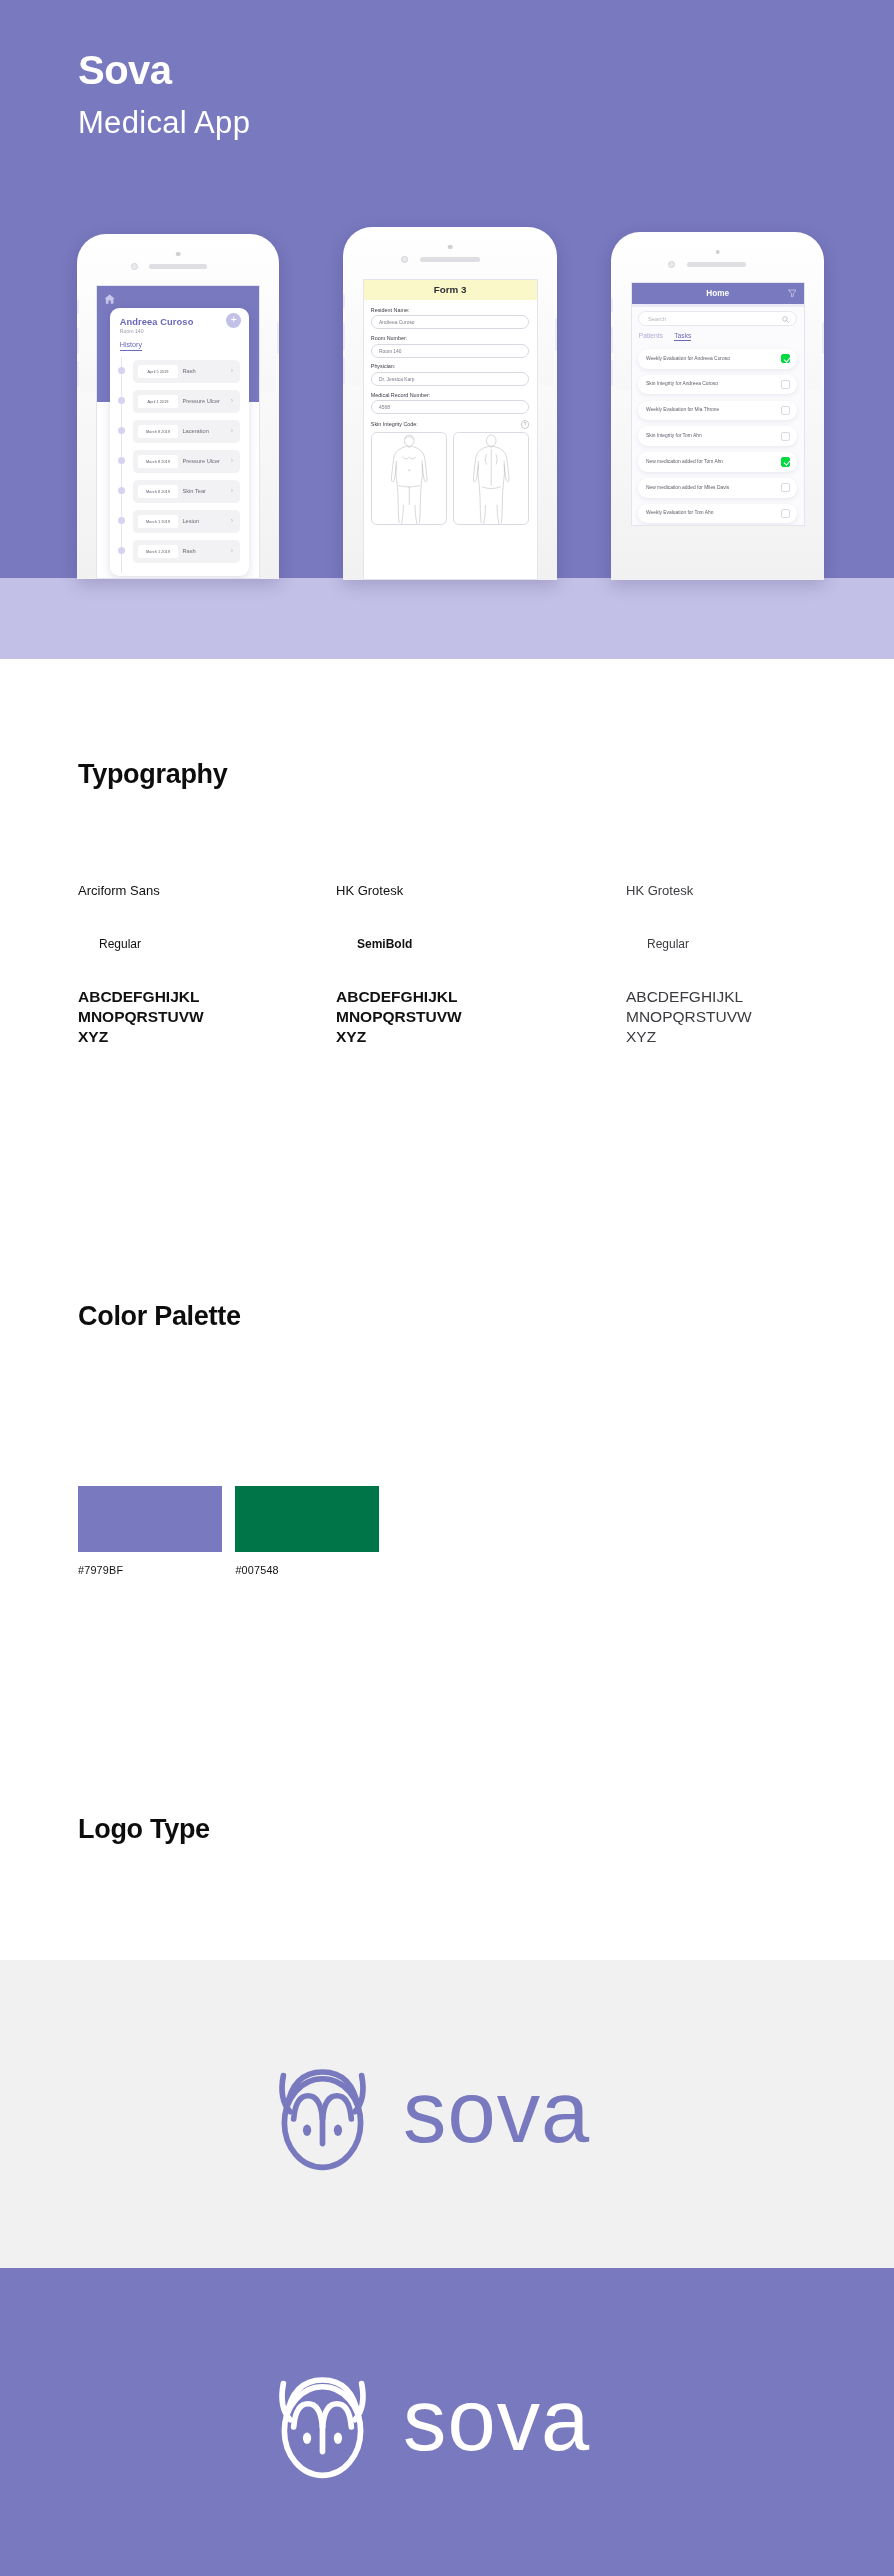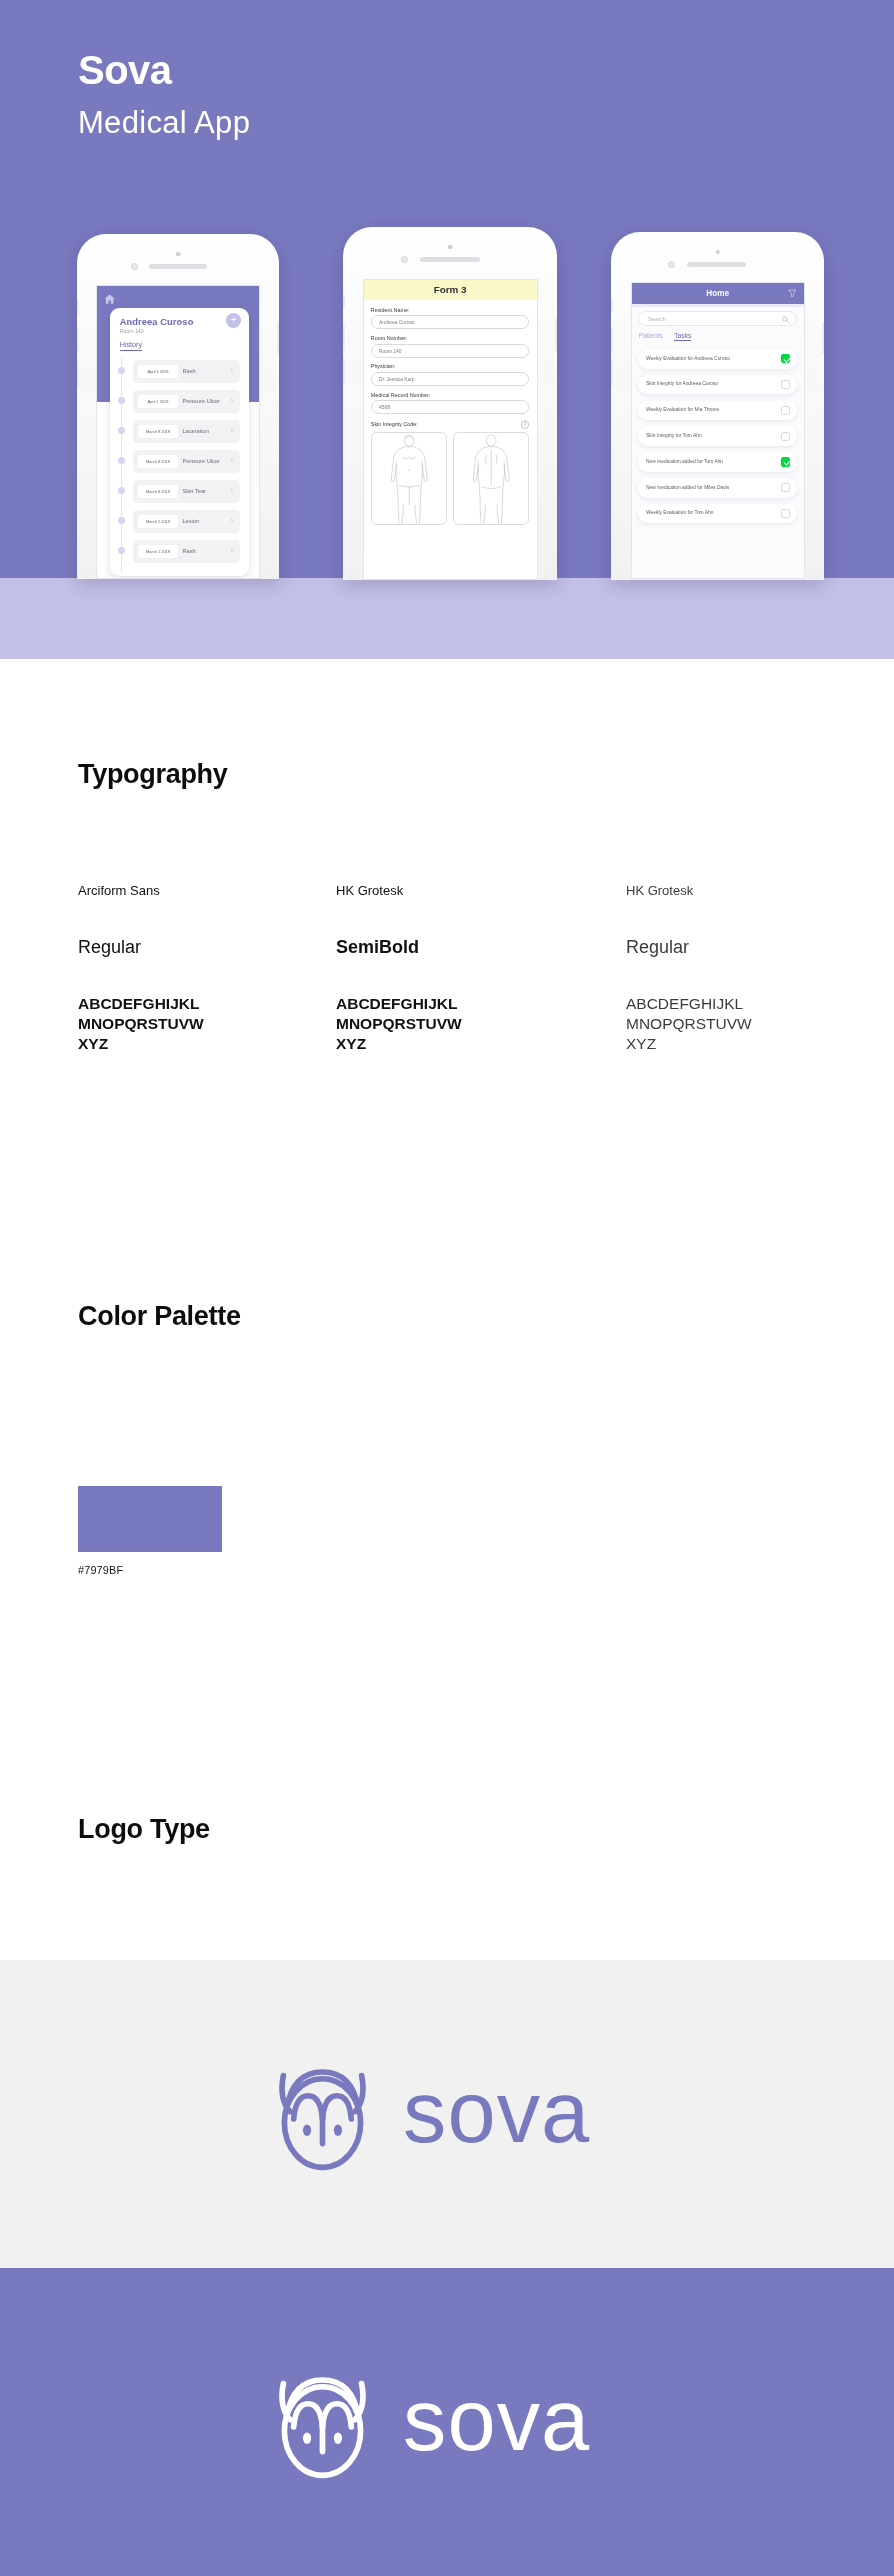--- a/index.html
+++ b/index.html
@@ -162,21 +162,21 @@
   .p2-skin-row { display:flex; align-items:center; justify-content:space-between; }
   .p2-help {
     width:8.8px; height:8.8px; border-radius:50%; border:0.5px solid #c9c9d3;
     font-size:4.6px; color:#9a9aa5; text-align:center; line-height:7.7px;
   }
   .p2-bodies { display:flex; gap:5.7px; margin-top:3.6px; }
   .p2-bodybox { flex:1; height:93px; border:0.5px solid #dadae2; border-radius:5.7px; overflow:hidden; position:relative; background:#fff;}
 
   
   #phone3 { left: 611px; top: 232px; width: 213px; height: 348px; }
-  #p3screen { left: 19.6px; top: 50px; width: 174px; height: 297px; background:#fbfbfd; }
+  #p3screen { left: 19.6px; top: 50px; width: 174px; height: 244px; background:#fbfbfd; }
   .p3-header { position:absolute; left:0; top:0; width:100%; height:21px; background:#7979BF; }
   .p3-header-t { width:100%; text-align:center; line-height:21px; font-size:8.2px; font-weight:bold; color:#ffffff;}
   .p3-filter { position:absolute; right:7.2px; top:6.2px; width:8.8px; height:8.2px; }
   .p3-headerfade { position:absolute; left:0; top:21px; width:100%; height:2.6px; background:#ECEAF7;}
   .p3-search {
     position:absolute; left:6.2px; top:28px; right:6.2px; height:15px;
     background:#fff; border:0.5px solid #e6e6ee; border-radius:7.7px;
   }
   .p3-search-ph { position:absolute; left:9.3px; top:3.6px; font-size:5.7px; color:#b3b3bf; }
   .p3-search-ic { position:absolute; right:7.7px; top:3.6px; width:7.2px; height:7.2px; }
@@ -211,21 +211,21 @@
   #t-typography { top: 759px; }
   #t-colors     { top: 1301px; }
   #t-logotype   { top: 1814px; }
 
   
   .type-col { position: absolute; }
   #tc1 { left: 78px; top: 883px; }
   #tc2 { left: 336px; top: 883px; }
   #tc3 { left: 626px; top: 883px; }
   .type-name  { font-size: 13px; color: #111; margin-bottom: 0; }
-  .type-weight{ font-size: 18px; margin-top: 39px; color:#111; }
+  .type-weight{ font-size: 12px; margin-top: 39px; color:#111;margin-left:21px; }
   .type-alpha { font-size: 15.5px; margin-top: 36px; color:#111; line-height: 1.30; white-space: pre-line; }
   .w-bold { font-weight: bold; }
   .w-reg  { font-weight: normal; }
   .w-light{ font-weight: 300; color:#3b3b40; }
 
   
   .swatches { position: absolute; left: 78px; top: 1486px; display: flex; gap: 13.4px; }
   .swatch-wrap { width: 144px; }
   .swatch { width: 144px; height: 66px; }
   .swatch-hex { margin-top: 12.4px; font-size: 10.8px; color: #111; letter-spacing:0.2px; }
@@ -497,20 +497,24 @@
 MNOPQRSTUVW
 XYZ</div>
 </div>
 
 <div class="sec-title" id="t-colors">Color Palette</div>
 <div class="swatches" id="swatches">
     <div class="swatch-wrap">
       <div class="swatch" style="background: rgb(121, 121, 191);"></div>
       <div class="swatch-hex">#7979BF</div>
     </div>
+    <div class="swatch-wrap">
+      <div class="swatch" style="background: rgb(0, 117, 72);"></div>
+      <div class="swatch-hex">#007548</div>
+    </div>
   </div>
 
 <div class="sec-title" id="t-logotype">Logo Type</div>
 
 <div class="logo-band" id="logo-light">
   <svg class="logo-mark" viewBox="0 0 200 225">
     <g fill="none" stroke="#7979BF" stroke-width="11" stroke-linecap="round">
       <path d="M24 38 q-9 46 13 70"></path>
       <path d="M176 38 q9 46 -13 70"></path>
       <ellipse cx="100" cy="130" rx="74" ry="86"></ellipse>

